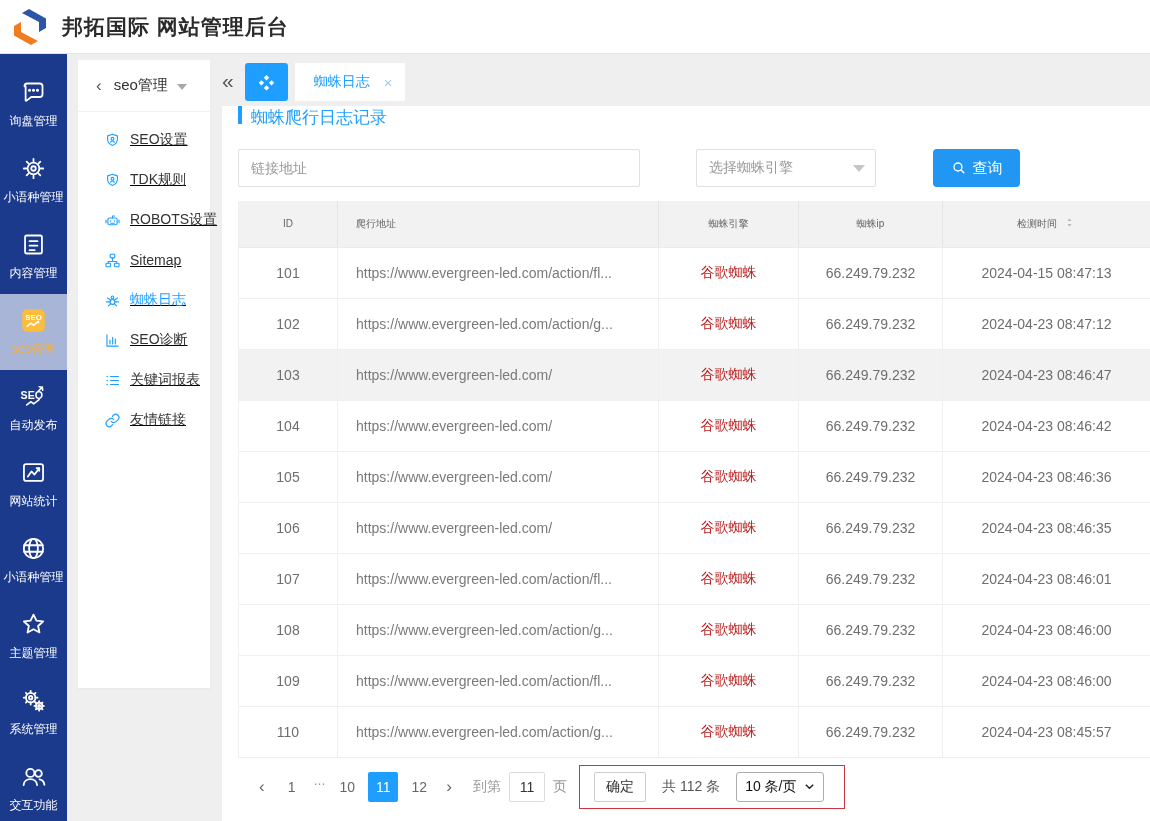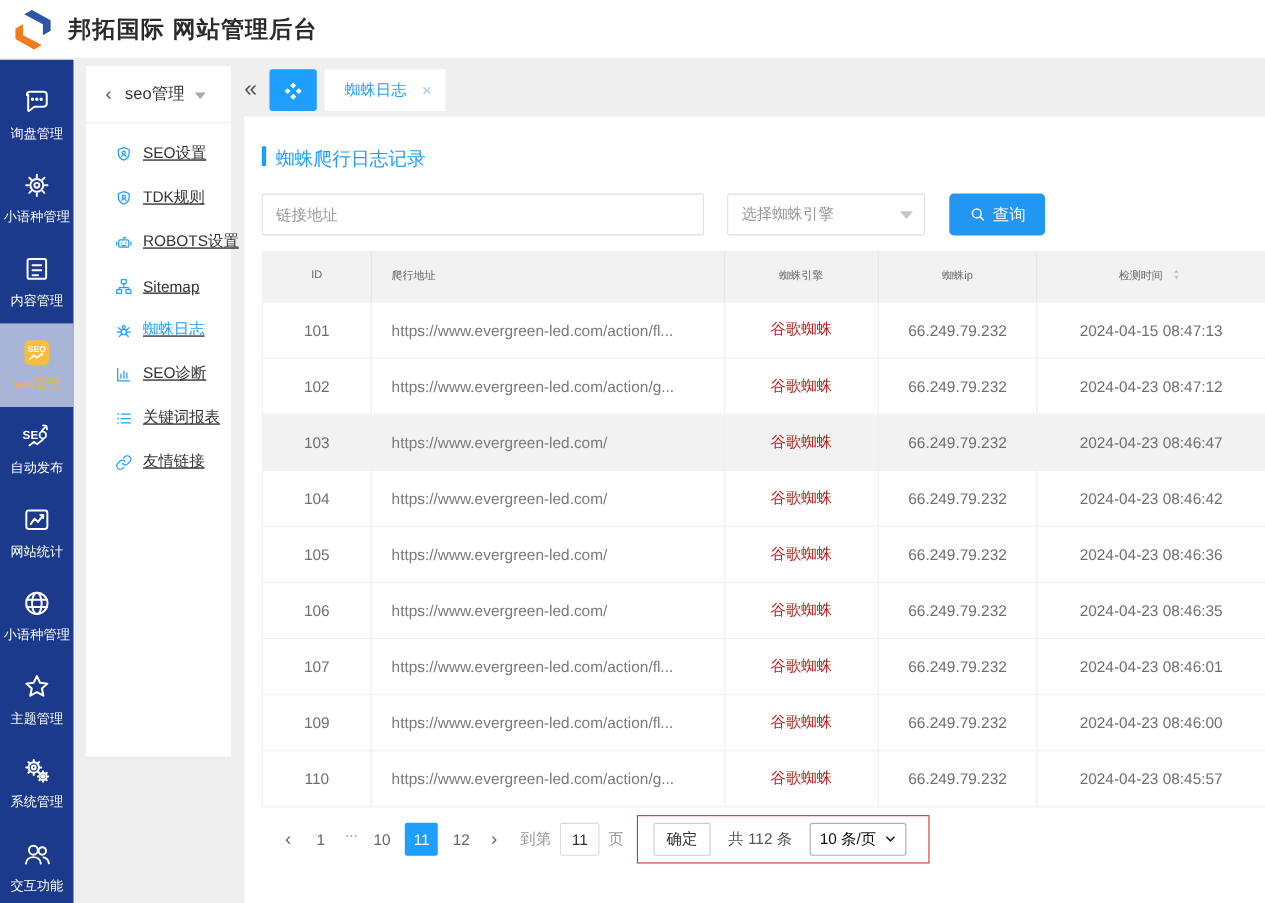--- a/index.html
+++ b/index.html
@@ -49,25 +49,25 @@
     margin-left:11px; display:flex; align-items:center; justify-content:center; cursor:pointer; }
   .home-btn svg { width:19px; height:19px; }
   .tab { height:38px; background:#fff; margin-left:7px; display:flex; align-items:center;
     padding:0 13px 0 19px; cursor:pointer; }
   .tab .tab-label { color:#1e9fff; font-size:14px; }
   .tab .close { color:#a4c9ef; font-size:15px; margin-left:14px; cursor:pointer; }
 
   
   .content { position:absolute; left:155px; top:52px; right:0; bottom:0;
     background:#fff; padding-left:16px; overflow:hidden; }
-  .page-title { margin-top:27px; display:flex; }
+  .page-title { display:flex; }
   .page-title .bar { width:4px; height:18px; background:#1e9fff; margin-right:9px; }
   .page-title span { color:#1e9fff; font-size:17px; }
 
-  .search-row { margin-top:20px; display:flex; align-items:center; }
+  .search-row { margin-top:20px; display:flex; align-items:center;gap:35px; }
   .link-input { width:402px; height:38px; border:1px solid #e0e0e0; border-radius:2px;
     padding:0 12px; font-size:14px; color:#333; outline:none;
     font-family:"Liberation Sans","DejaVu Sans",sans-serif; }
   .link-input::placeholder { color:#999; }
   .engine-select { width:180px; height:38px; border:1px solid #e0e0e0; border-radius:2px;
     margin-left:21px; display:flex; align-items:center; padding:0 10px 0 12px;
     font-size:14px; color:#999; cursor:pointer; background:#fff; }
   .engine-select .sel-label { flex:1; }
   .engine-select .caret { width:0; height:0; border-left:6px solid transparent;
     border-right:6px solid transparent; border-top:7px solid #c6c6c6; }
@@ -398,20 +398,27 @@
             <td class="cell-time">2024-04-23 08:46:35</td>
           </tr>
           <tr>
             <td class="cell-id">107</td>
             <td class="cell-url">https://www.evergreen-led.com/action/fl...</td>
             <td class="cell-engine"><a>谷歌蜘蛛</a></td>
             <td class="cell-ip">66.249.79.232</td>
             <td class="cell-time">2024-04-23 08:46:01</td>
           </tr>
           <tr>
+            <td class="cell-id">108</td>
+            <td class="cell-url">https://www.evergreen-led.com/action/g...</td>
+            <td class="cell-engine"><a>谷歌蜘蛛</a></td>
+            <td class="cell-ip">66.249.79.232</td>
+            <td class="cell-time">2024-04-23 08:46:00</td>
+          </tr>
+          <tr>
             <td class="cell-id">109</td>
             <td class="cell-url">https://www.evergreen-led.com/action/fl...</td>
             <td class="cell-engine"><a>谷歌蜘蛛</a></td>
             <td class="cell-ip">66.249.79.232</td>
             <td class="cell-time">2024-04-23 08:46:00</td>
           </tr>
           <tr>
             <td class="cell-id">110</td>
             <td class="cell-url">https://www.evergreen-led.com/action/g...</td>
             <td class="cell-engine"><a>谷歌蜘蛛</a></td>

